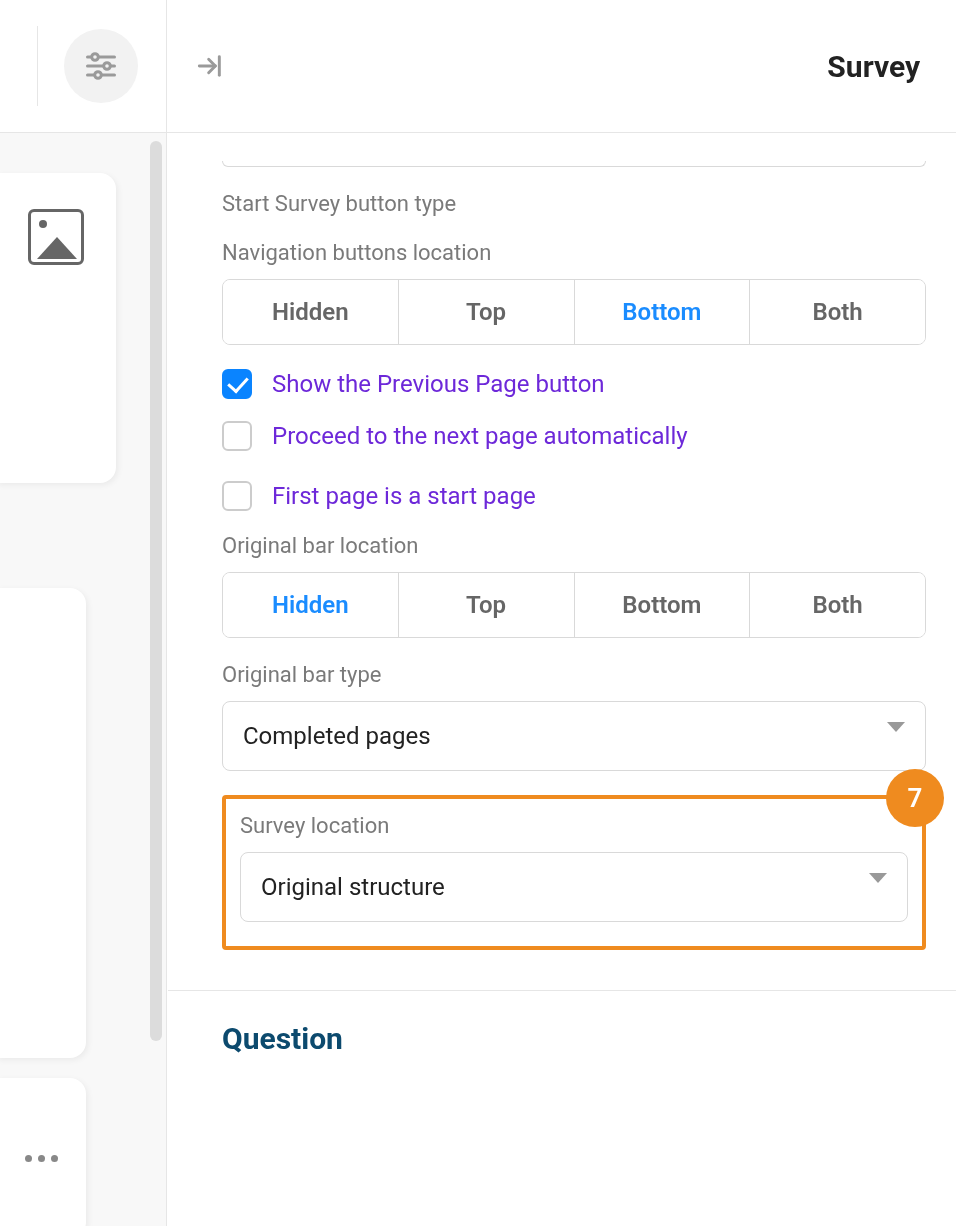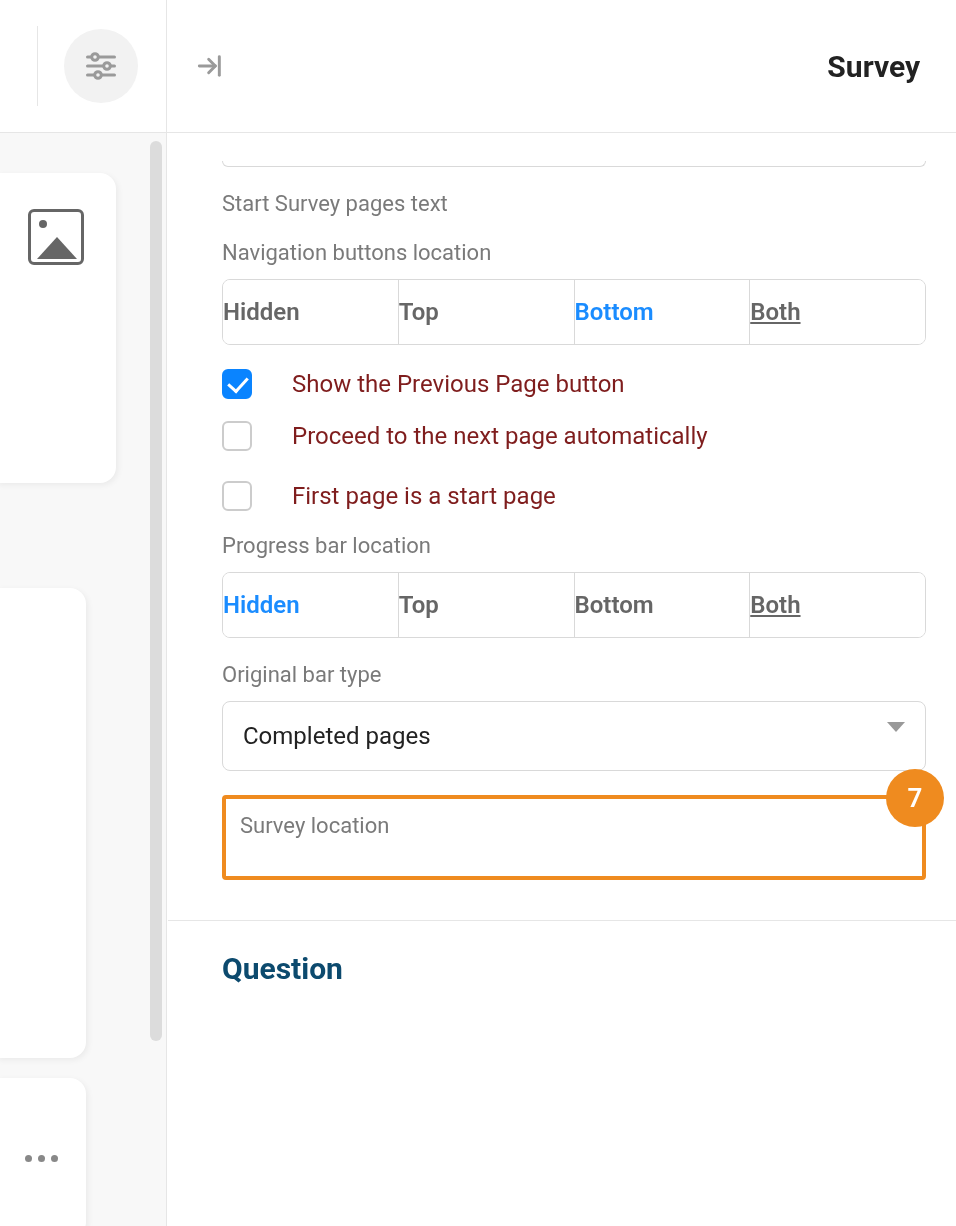--- a/index.html
+++ b/index.html
@@ -195,30 +195,30 @@
   }
 
   .segmented {
     display: flex;
     border: 1px solid #d9d9d9;
     border-radius: 8px;
     overflow: hidden;
   }
   .segmented .seg {
     flex: 1;
-    text-align: left;
+    text-align: center;
     padding: 18px 0;
     font-size: 24px;
     font-weight: 600;
     color: #666;
     border-right: 1px solid #d9d9d9;
     background: #fff;
     cursor: pointer;
   }
-  .segmented .seg:last-child { border-right: none; text-decoration: underline; }
+  .segmented .seg:last-child { border-right: none; }
   .segmented .seg.active { color: #1a8cff; }
 
   .check-row {
     display: flex;
     align-items: center;
     gap: 20px;
     margin: 22px 0 22px 0;
   }
   .chk {
     width: 30px; height: 30px;
@@ -237,22 +237,21 @@
     content: "";
     position: absolute;
     left: 8px; top: 2px;
     width: 9px; height: 16px;
     border: solid #fff;
     border-width: 0 3px 3px 0;
     transform: rotate(42deg);
   }
   .check-label {
     font-size: 24px;
-    color: #7f1d1d;
-    margin-left: 20px;
+    color: #6d28d9;
   }
 
   .select {
     width: 100%;
     border: 1px solid #d9d9d9;
     border-radius: 8px;
     padding: 20px 20px;
     font-size: 24px;
     color: #222;
     background: #fff;
@@ -354,21 +353,21 @@
     </div>
   </div>
 </div>
 
 <div class="main">
   <div class="main-inner">
 
     <div style="border:1px solid #d9d9d9;border-radius:0 0 8px 8px;height:6px;width:100%;margin-bottom:24px;border-top:none;"></div>
 
     <div class="field-block">
-      <div class="field-label">Start Survey pages text</div>
+      <div class="field-label">Start Survey button type</div>
     </div>
 
     <div class="field-block">
       <div class="field-label">Navigation buttons location</div>
       <div class="segmented">
         <div class="seg">Hidden</div>
         <div class="seg">Top</div>
         <div class="seg active">Bottom</div>
         <div class="seg">Both</div>
       </div>
@@ -381,40 +380,44 @@
     <div class="check-row" style="margin-bottom:30px;">
       <div class="chk"></div>
       <div class="check-label">Proceed to the next page automatically</div>
     </div>
     <div class="check-row">
       <div class="chk"></div>
       <div class="check-label">First page is a start page</div>
     </div>
 
     <div class="field-block">
-      <div class="field-label">Progress bar location</div>
+      <div class="field-label">Original bar location</div>
       <div class="segmented">
         <div class="seg active">Hidden</div>
         <div class="seg">Top</div>
         <div class="seg">Bottom</div>
         <div class="seg">Both</div>
       </div>
     </div>
 
     <div class="field-block">
       <div class="field-label">Original bar type</div>
       <div class="select">
         <span>Completed pages</span>
         <span class="caret"></span>
       </div>
     </div>
 
     <div class="highlight-box">
       <div class="highlight-badge">7</div>
       <div class="field-label">Survey location</div>
+      <div class="select">
+        <span>Original structure</span>
+        <span class="caret"></span>
+      </div>
     </div>
 
     <div class="section-divider">
       <div class="section-heading">Question</div>
     </div>
 
   </div>
 </div>
 
 </body></html>

